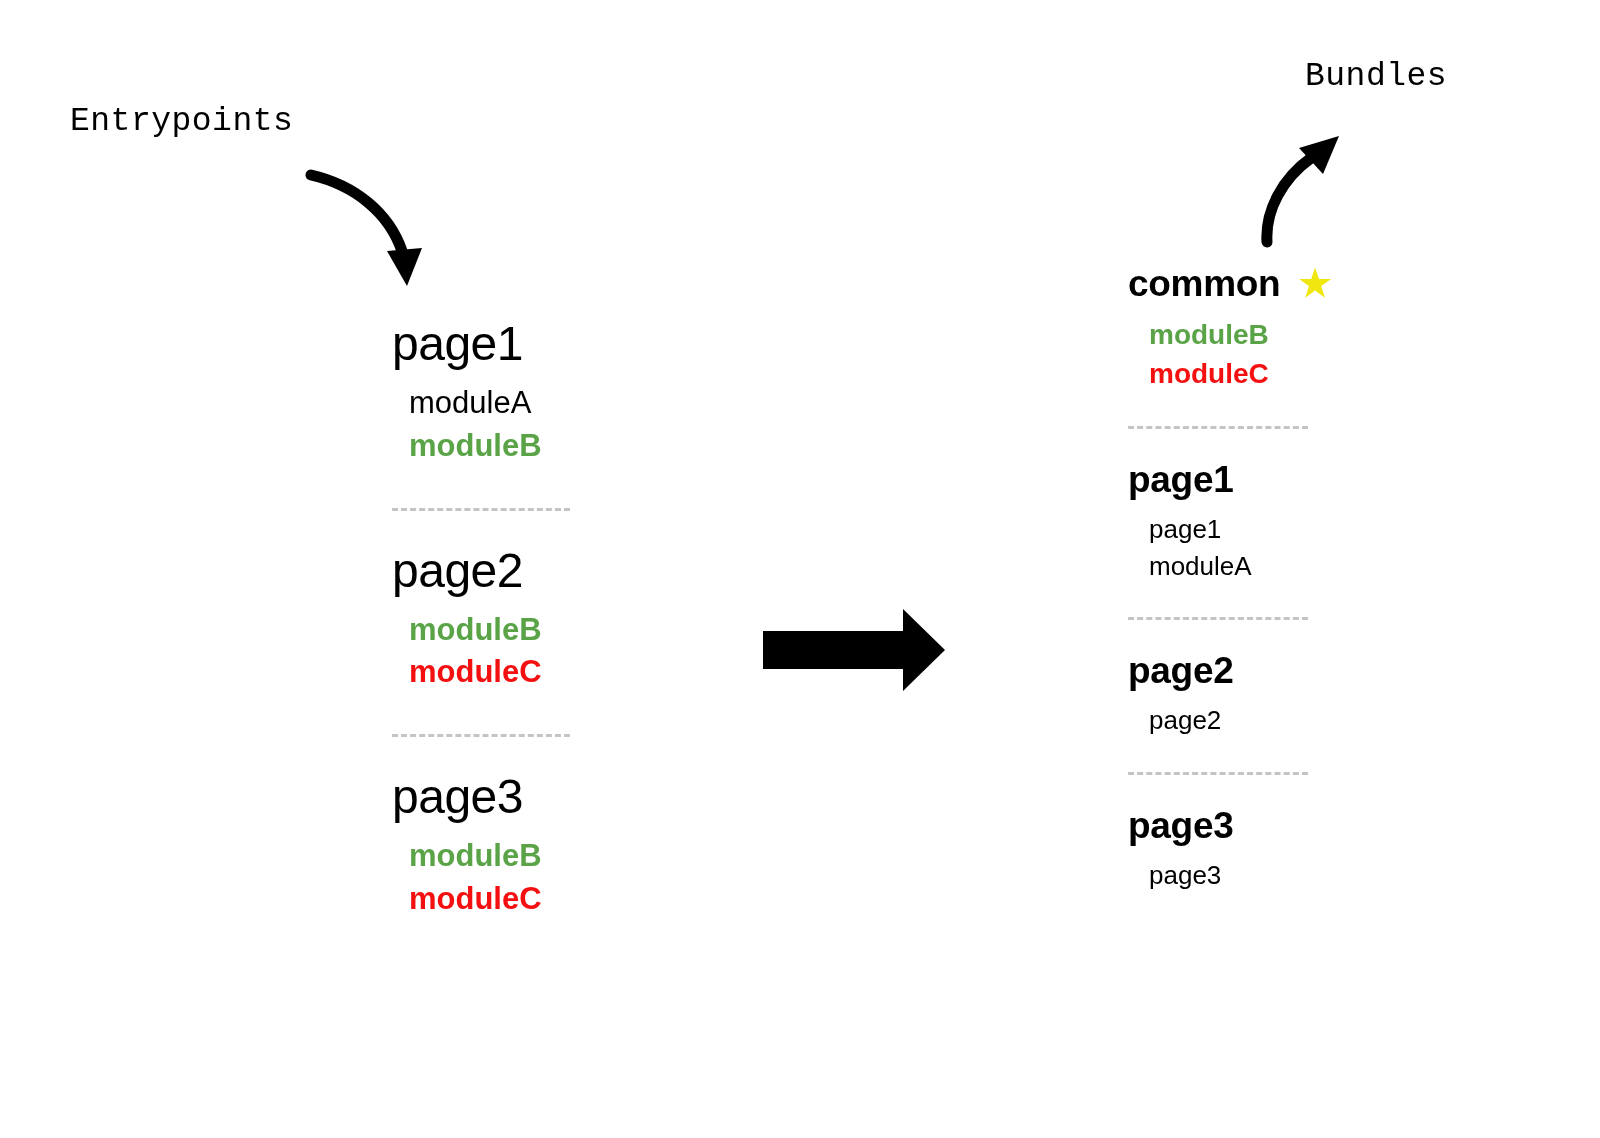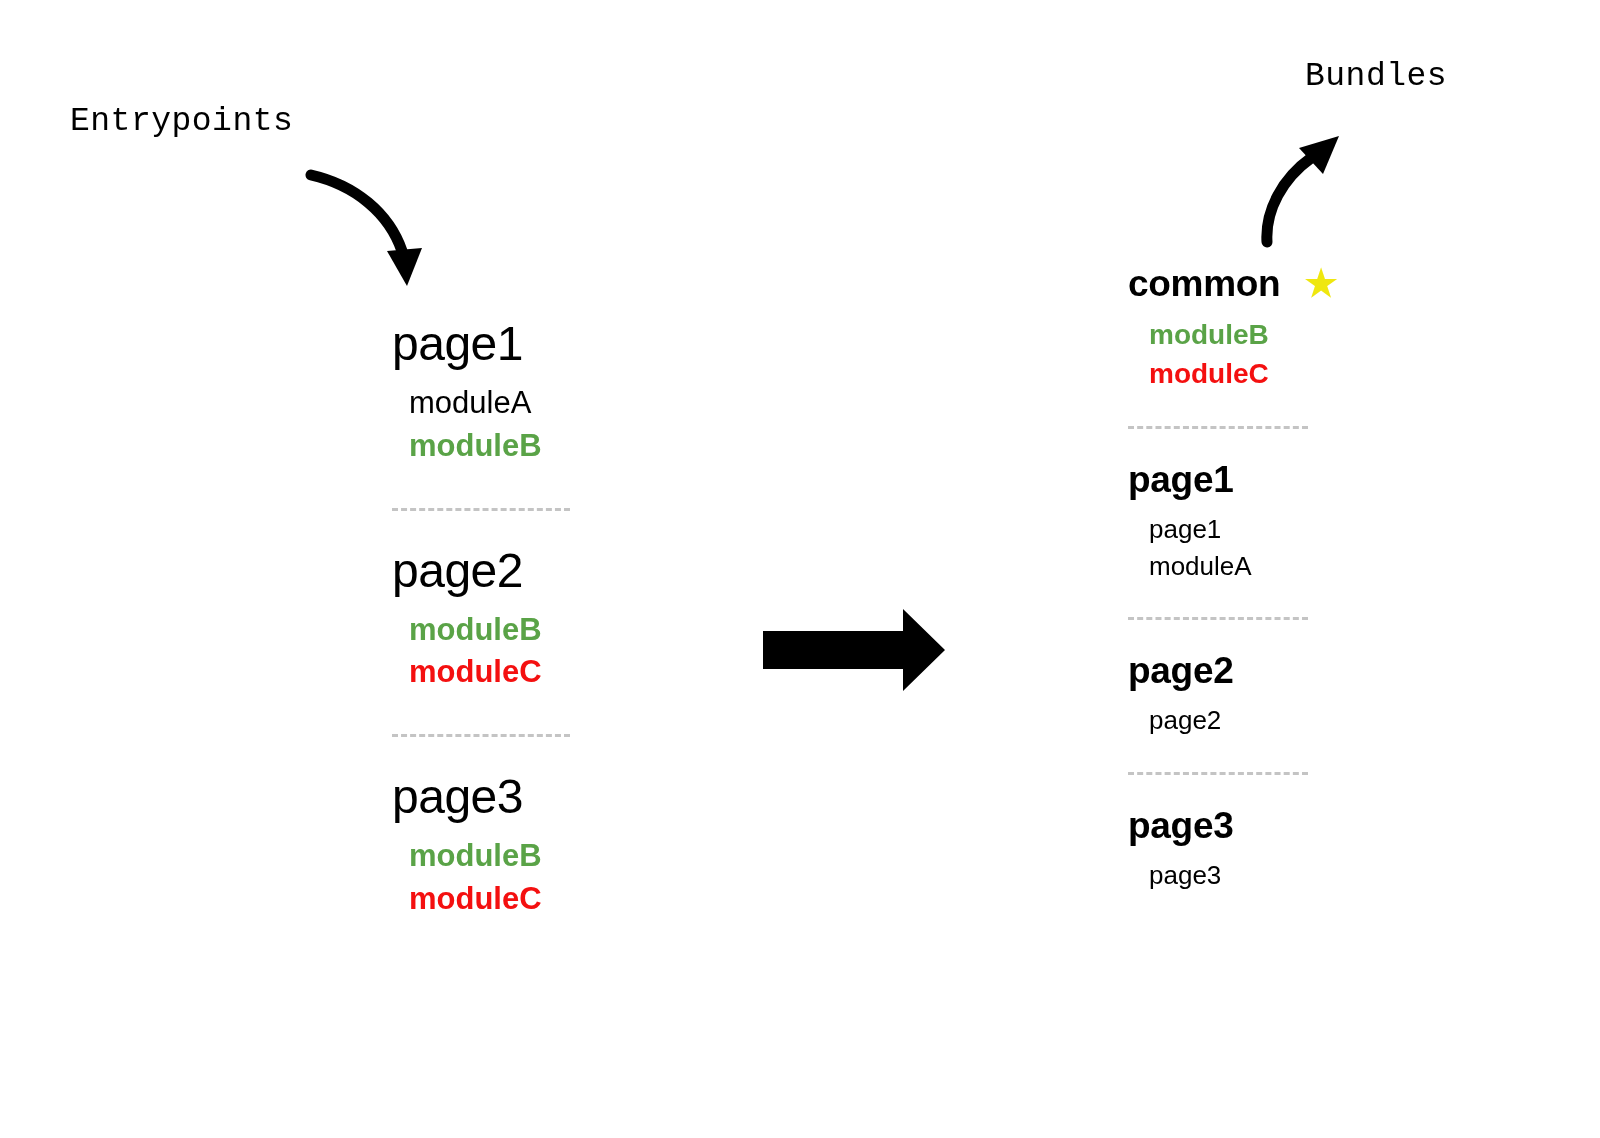--- a/index.html
+++ b/index.html
@@ -77,21 +77,21 @@
   
   #bundle-column .group-title {
     font-size: 37px;
     font-weight: 700;
     color: #000000;
     line-height: 1.0;
     margin: 0;
     letter-spacing: -0.3px;
     display: flex;
     align-items: center;
-    gap: 24px;
+    gap: 18px;
   }
   #bundle-column .items {
     margin: 13px 0 0 21px;
     padding: 0;
     list-style: none;
   }
   #bundle-column .item {
     font-size: 26px;
     line-height: 1.4;
     color: #000000;

